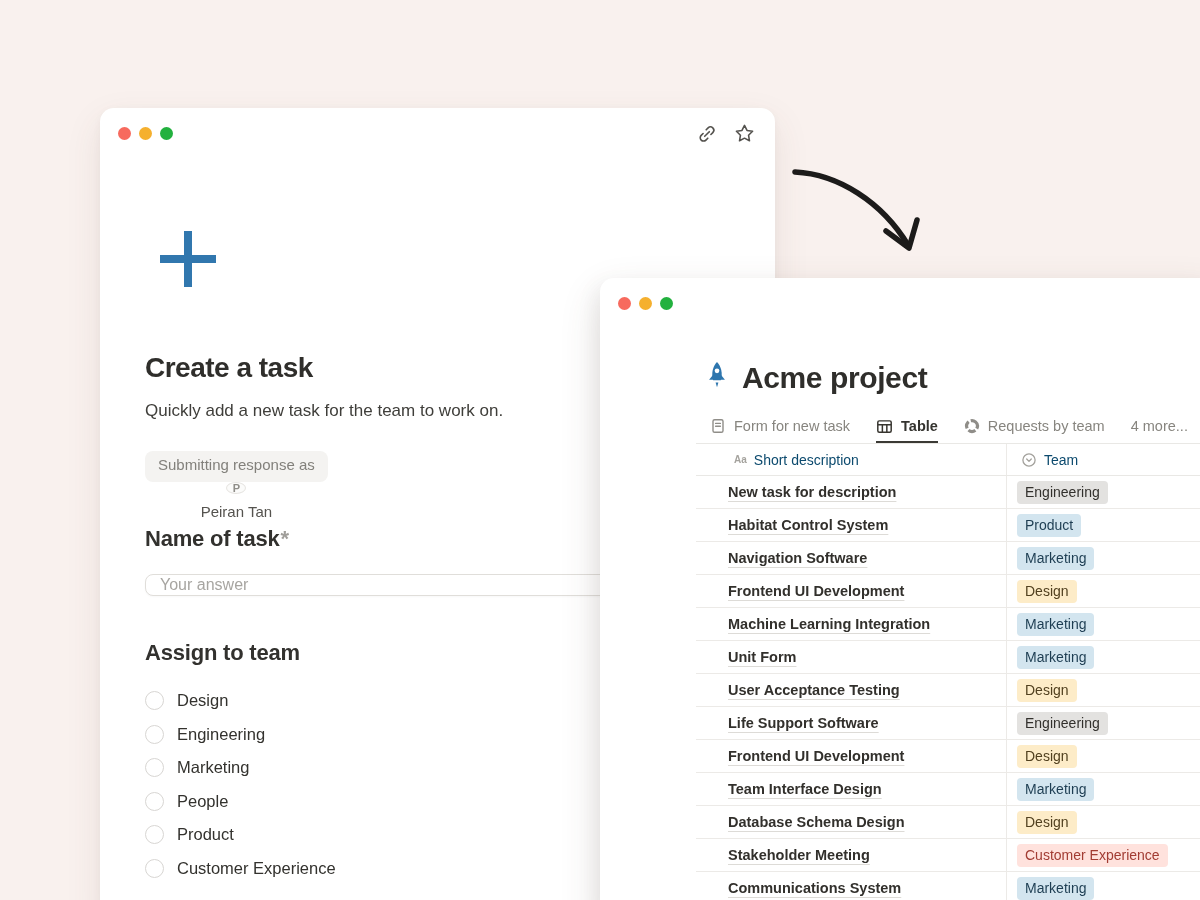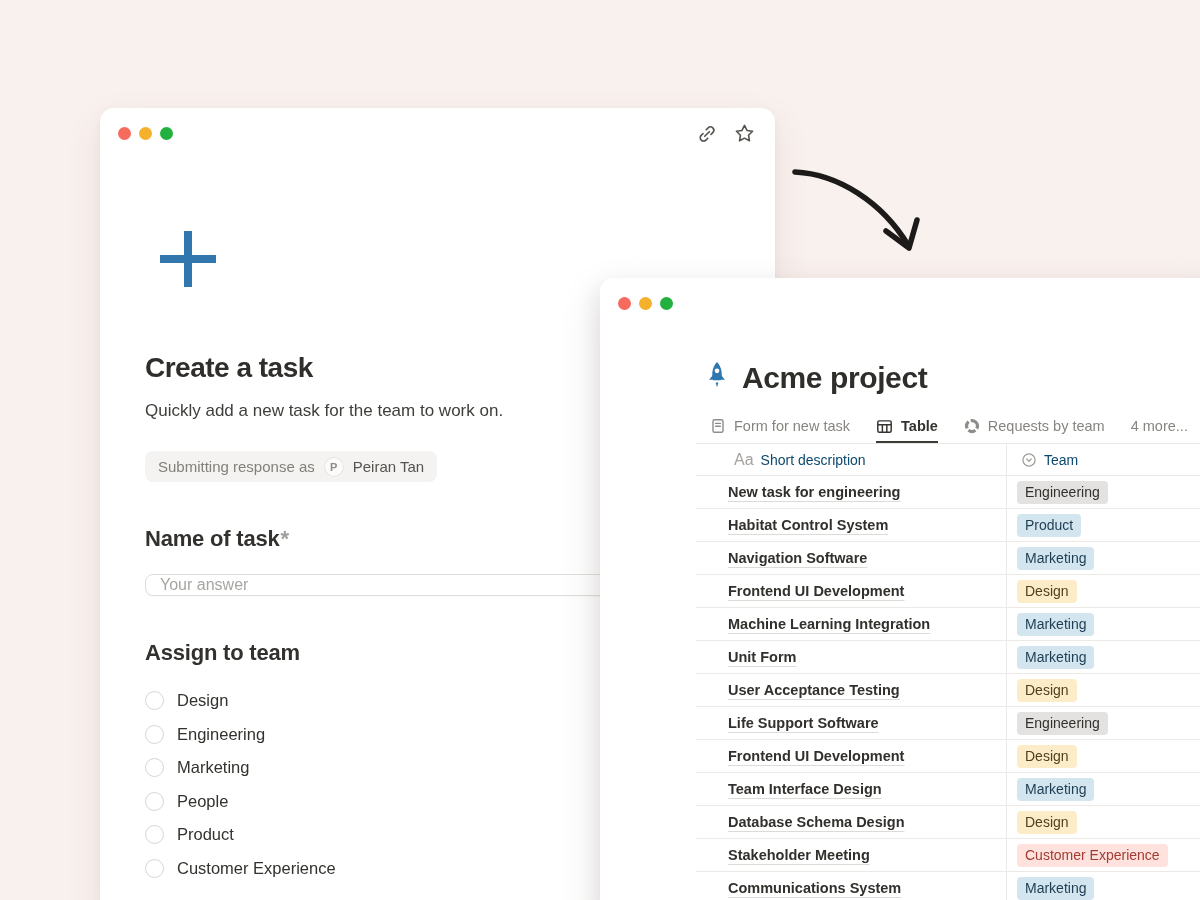--- a/index.html
+++ b/index.html
@@ -49,20 +49,21 @@
   .form-subtitle {
     margin-top: 17px;
     font-size: 17px; color: #3f3e3a;
   }
   .submit-chip {
     margin-top: 30px;
     display: inline-flex; align-items: center; gap: 9px;
     background: #f4f3f1; border-radius: 8px;
     padding: 5px 13px; height: 31px;
     font-size: 15px;
+    flex-direction: column;
   }
   .submit-chip .chip-prefix { color: #82807b; }
   .chip-avatar {
     width: 20px; height: 20px; border-radius: 50%;
     background: #fbfbfa; box-shadow: inset 0 0 0 1px #e6e4e1;
     display: inline-flex; align-items: center; justify-content: center;
     font-size: 11px; color: #8f8d88; font-weight: 600;
   }
   .submit-chip .chip-name { color: #55534f; }
 
@@ -139,21 +140,21 @@
     border-right: 1px solid #eceae7;
   }
   .t-head .col-desc { padding-left: 38px; }
   .col-team {
     flex: 1 1 auto; height: 100%;
     display: flex; align-items: center;
     padding-left: 10px;
   }
   .t-head .col-team { padding-left: 14px; }
   .head-label { font-size: 14px; color: #0c4a6e; }
-  .head-icon-text { font-size: 16px; color: #a5a39e; margin-right: 7px; }
+  .head-icon-text { font-size: 10px; color: #a5a39e; margin-right: 7px; font-weight: bold; }
   .head-icon { margin-right: 7px; display: flex; }
   .cell-text {
     font-size: 14.5px; font-weight: 600; color: #32302c;
     text-decoration: underline;
     text-decoration-color: #dddbd7;
     text-decoration-thickness: 1px;
     text-underline-offset: 3.5px;
     white-space: nowrap;
   }
   .tag {
@@ -313,21 +314,21 @@
               <circle cx="8" cy="8" r="6.1"></circle>
               <path d="M5.7 7 L8 9.4 L10.3 7" stroke-linejoin="round" stroke-linecap="round"></path>
             </svg>
           </span>
           <span class="head-label">Team</span>
         </div>
       </div>
       <div>
   <div class="t-row">
     <div class="col-desc">
-      <span class="cell-text">New task for engineering</span>
+      <span class="cell-text">New task for description</span>
     </div>
     <div class="col-team">
       <span class="tag" style="background: rgb(227, 226, 224); color: rgb(50, 48, 44);">Engineering</span>
     </div>
   </div>
 
   <div class="t-row">
     <div class="col-desc">
       <span class="cell-text">Habitat Control System</span>
     </div>

